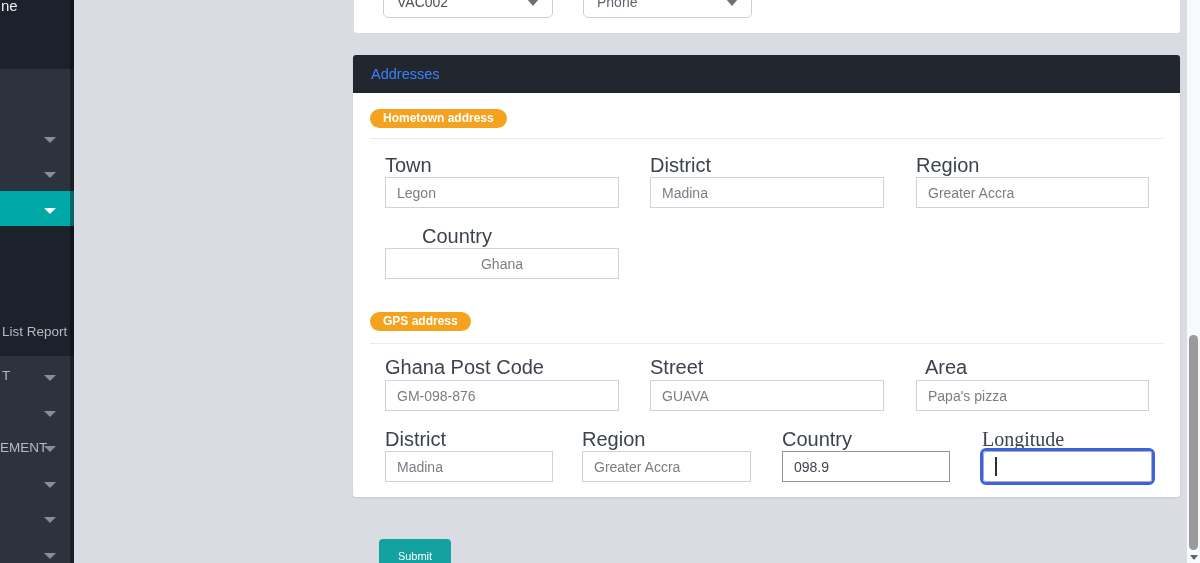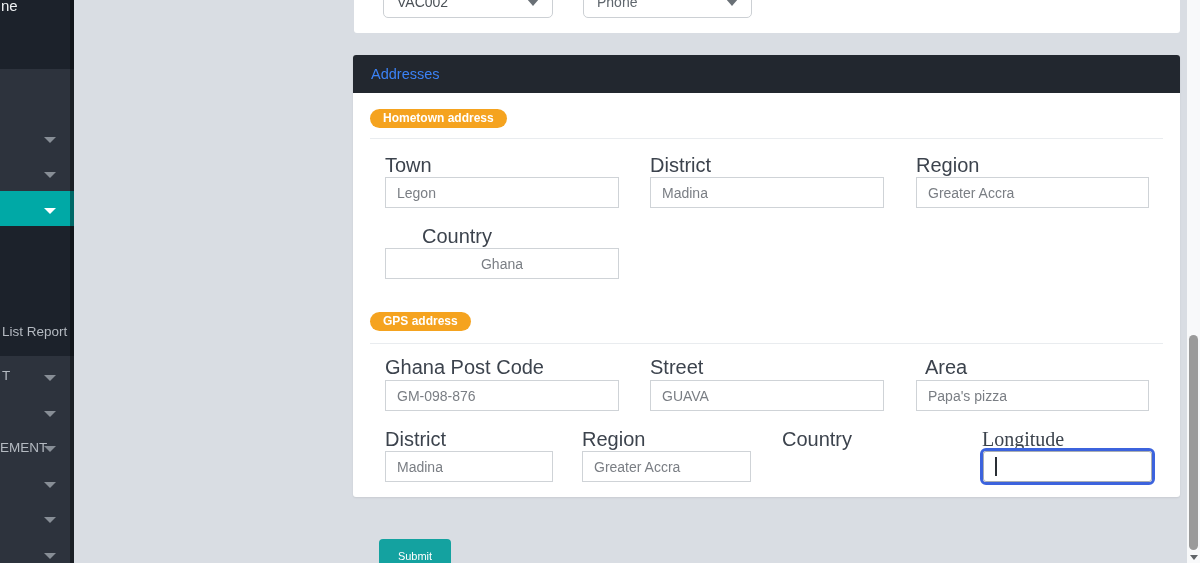--- a/index.html
+++ b/index.html
@@ -165,20 +165,21 @@
     <span class="f-label lbl-street">Street</span>
     <input class="f-input inp-street" value="GUAVA" style="">
     <span class="f-label lbl-area">Area</span>
     <input class="f-input inp-area" value="Papa's pizza" style="">
 
     <span class="f-label lbl-district2">District</span>
     <input class="f-input inp-district2" value="Madina" style="">
     <span class="f-label lbl-region2">Region</span>
     <input class="f-input inp-region2" value="Greater Accra" style="">
     <span class="f-label lbl-latitude">Country</span>
+    <input class="f-input inp-latitude" value="098.9" style="">
     <span class="f-label lbl-longitude">Longitude</span>
     <div class="lng-wrap">
       <input class="inp-longitude" value="" style="">
       <div class="text-cursor"></div>
     </div>
   </div>
 
   <button class="submit-btn">Submit</button>
 
   <div class="scrollbar">

